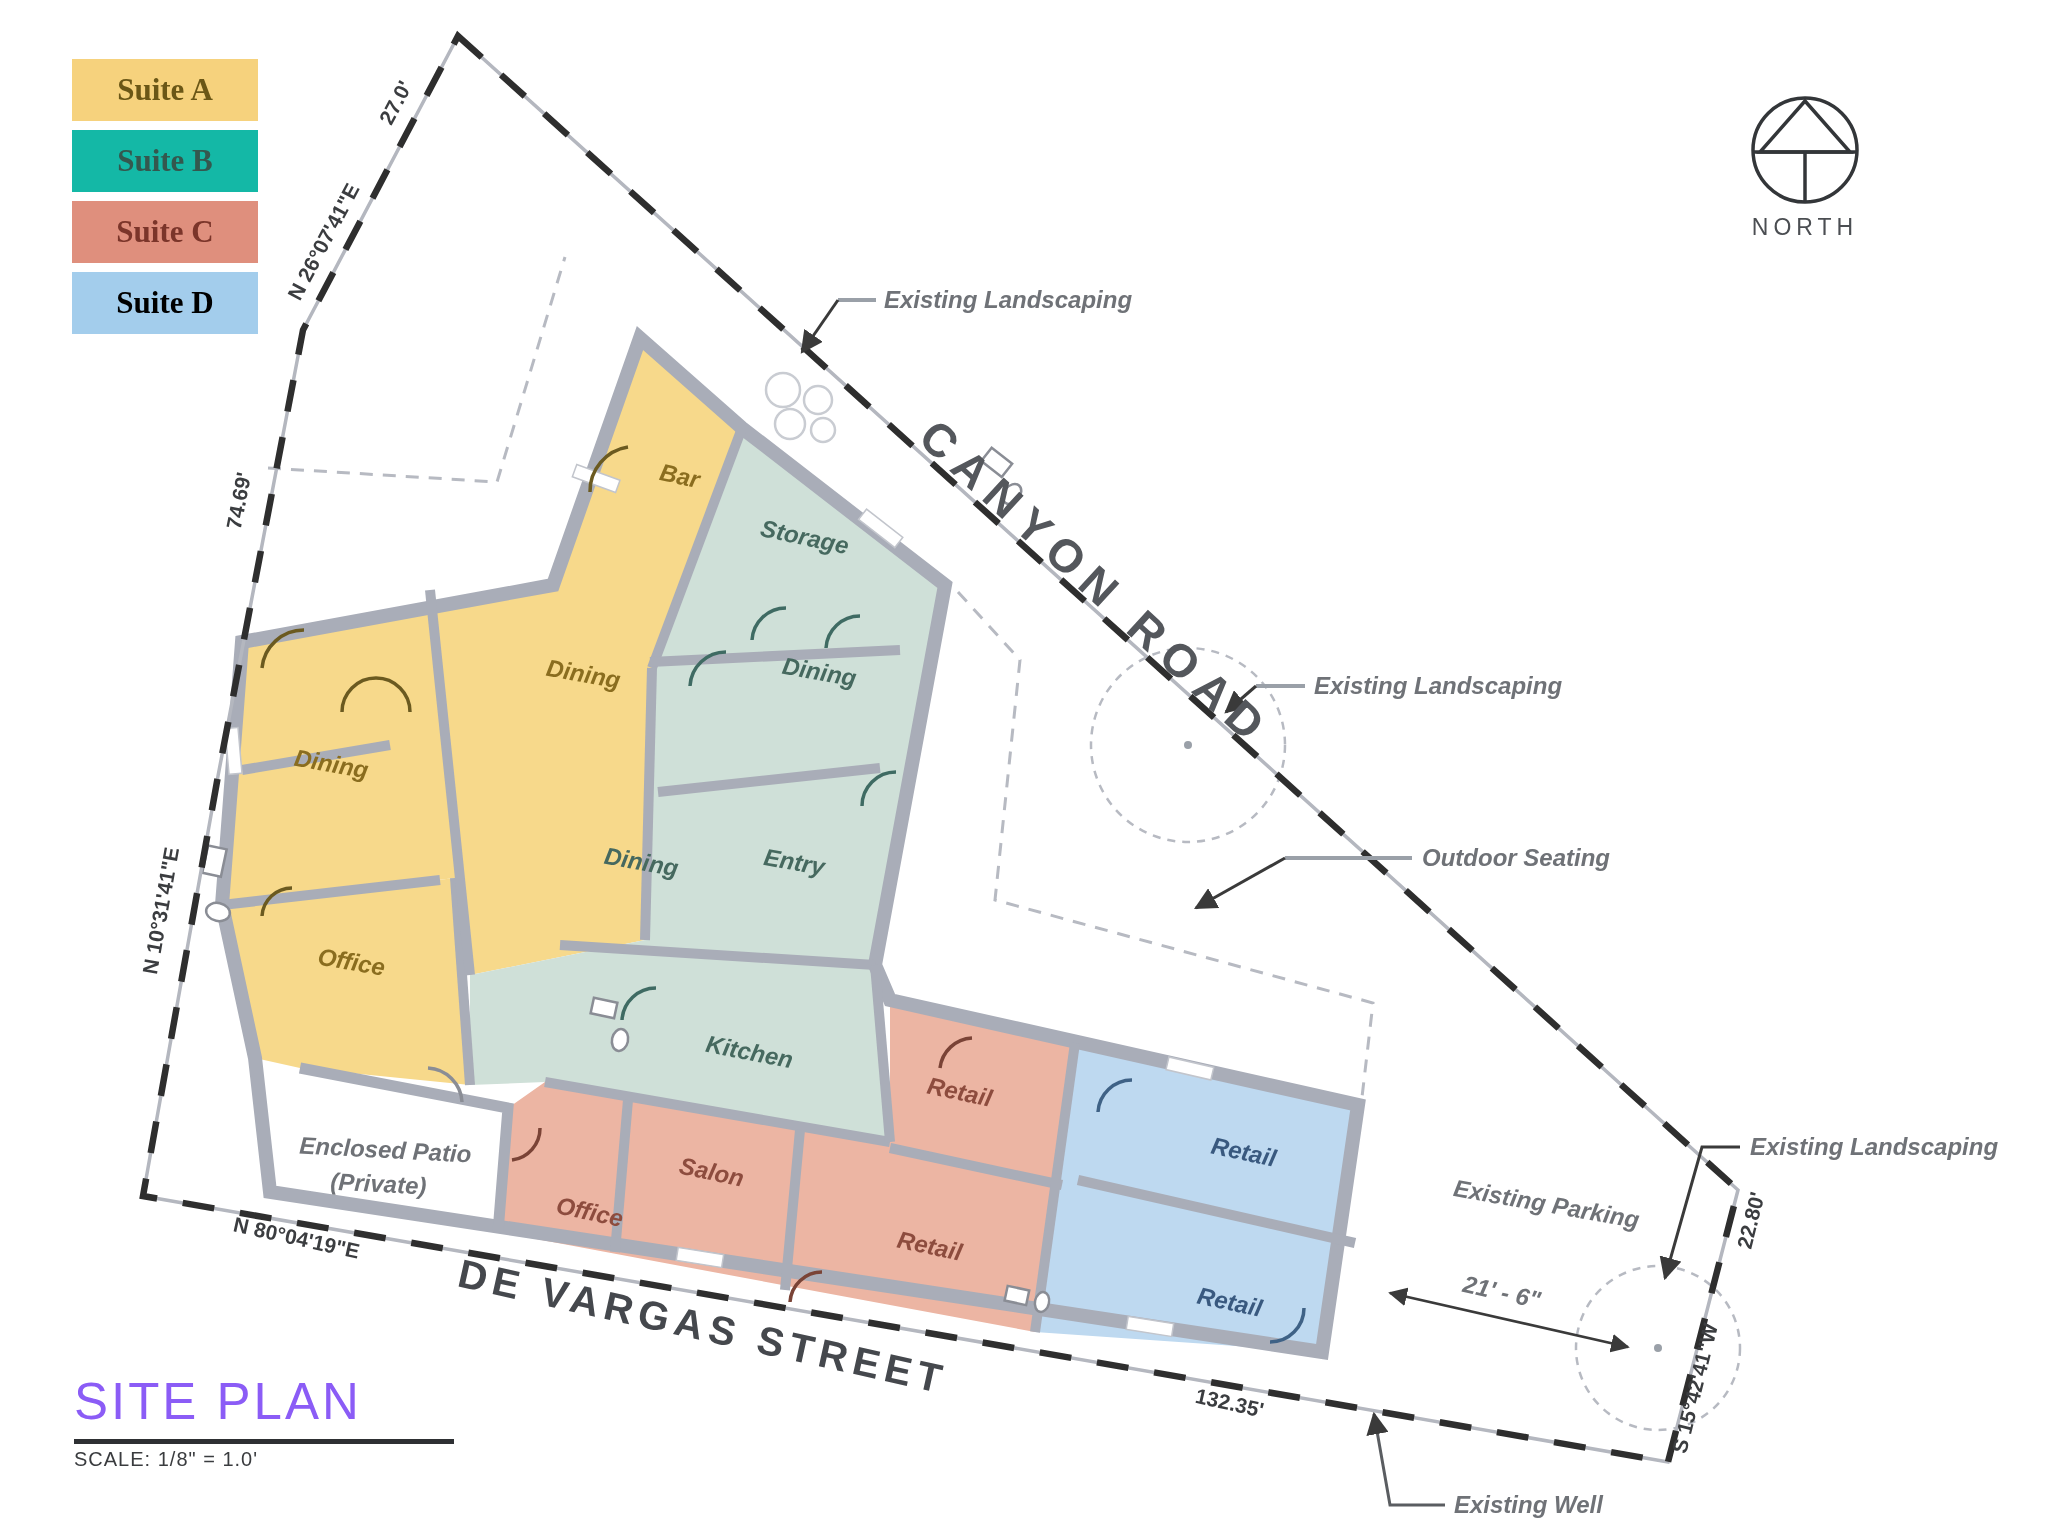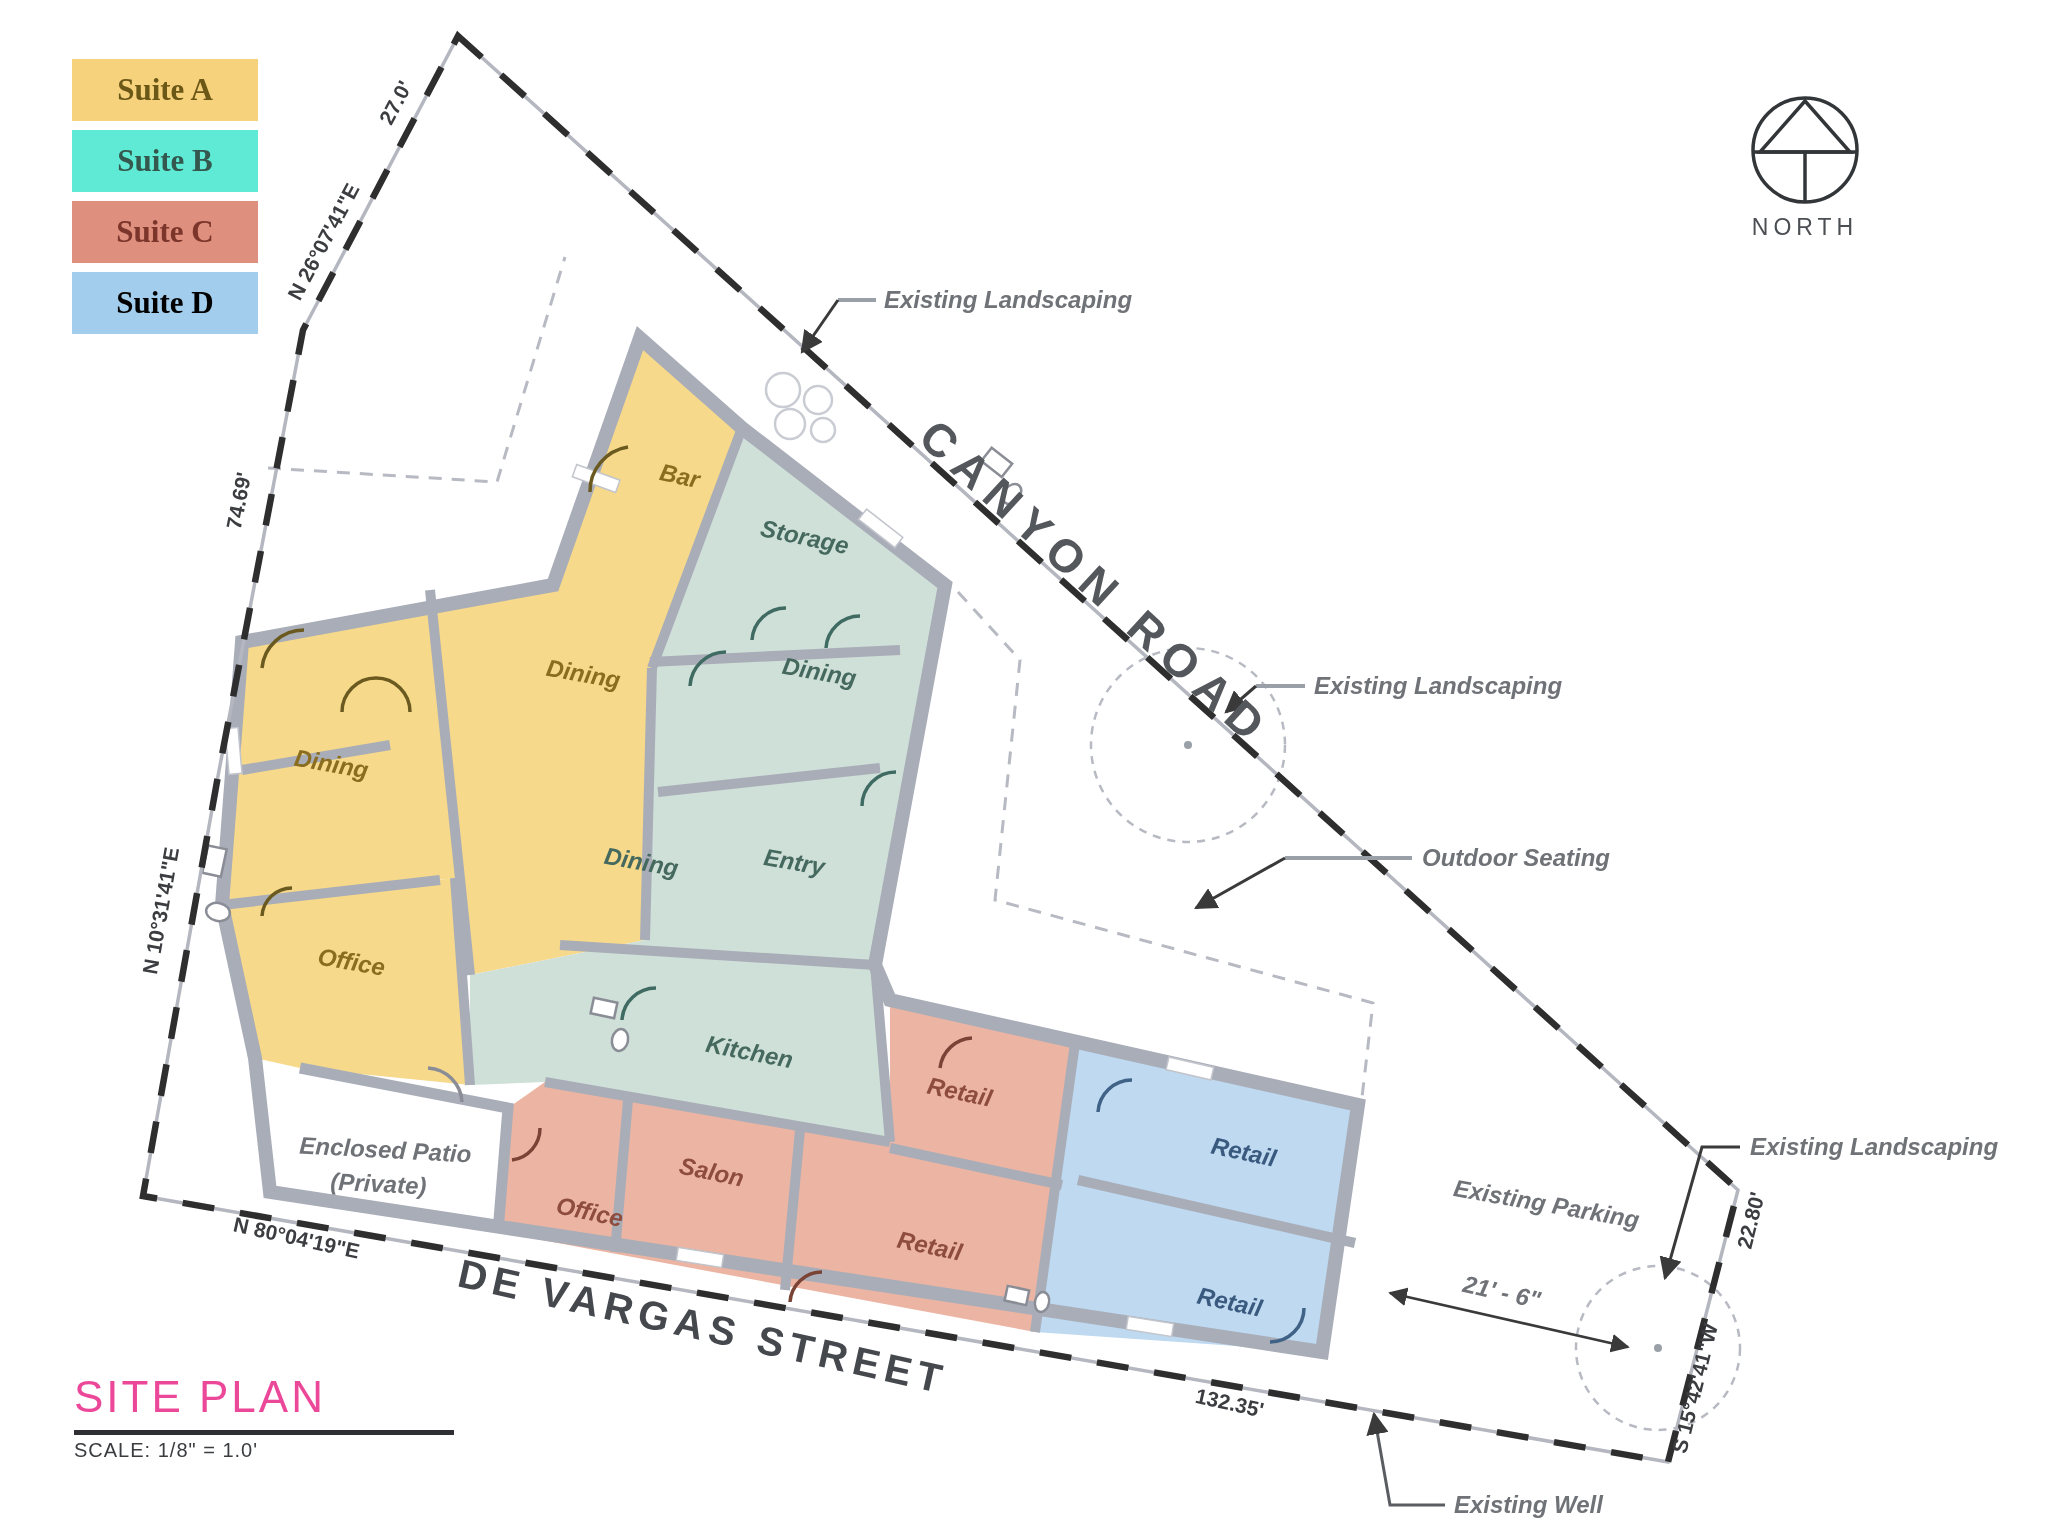--- a/index.html
+++ b/index.html
@@ -8,21 +8,21 @@
   
   .legend{position:absolute;left:72px;top:32px;width:186px;}
   .legend-row{width:186px;height:62px;margin-bottom:9px;display:flex;align-items:center;justify-content:center;
               font-family:"Liberation Serif",serif;font-size:31px;font-weight:bold;}
   .legend-a{color:#6b5716;margin-top:27px;}
   .legend-b{color:#34584e;}
   .legend-c{color:#7b352a;}
   .legend-d{color:#000000;}
   
   .titleblock{position:absolute;left:74px;top:1372px;}
-  .titleblock h1{margin:0;font-size:44px;font-weight:500;letter-spacing:3px;color:#ec4899;font-family:"Liberation Sans",sans-serif;}
+  .titleblock h1{margin:0;font-size:51px;font-weight:500;letter-spacing:3px;color:#8b5cf6;font-family:"Liberation Sans",sans-serif;}
   .titleblock .rule{width:380px;height:5px;background:#2e3033;margin:8px 0 4px 0;}
   .titleblock .scale{font-size:20px;letter-spacing:1px;color:#3a3c3f;font-weight:500;}
   
   text{font-family:"Liberation Sans",sans-serif;}
   .room{font-size:24px;font-style:italic;font-weight:bold;}
   .room-a{fill:#8a6d1f;}
   .room-b{fill:#46695f;}
   .room-c{fill:#8d4c3e;}
   .room-d{fill:#39597f;}
   .annot{font-size:24px;font-style:italic;font-weight:bold;fill:#6f7277;}
@@ -210,21 +210,21 @@
     <text class="annot" x="1750" y="1155">Existing Landscaping</text>
     <text class="annot" x="1454" y="1513">Existing Well</text>
     <text class="annot" text-anchor="middle" transform="translate(1500,1300) rotate(12.5)">21' - 6"</text>
   </g>
 </svg>
 
 <div class="legend">
   <div class="legend-row legend-a" style="background: rgb(246, 210, 125);">
     <span>Suite A</span>
   </div>
-  <div class="legend-row legend-b" style="background: #5eead4;">
+  <div class="legend-row legend-b" style="background: #14b8a6;">
     <span>Suite B</span>
   </div>
   <div class="legend-row legend-c" style="background: rgb(223, 143, 125);">
     <span>Suite C</span>
   </div>
   <div class="legend-row legend-d" style="background: rgb(163, 205, 236);">
     <span>Suite D</span>
   </div>
 </div>
 

